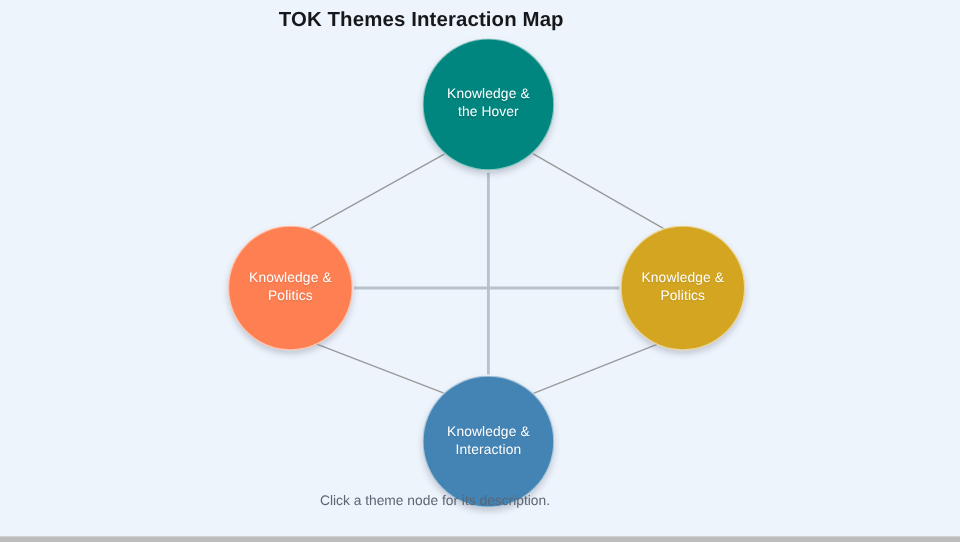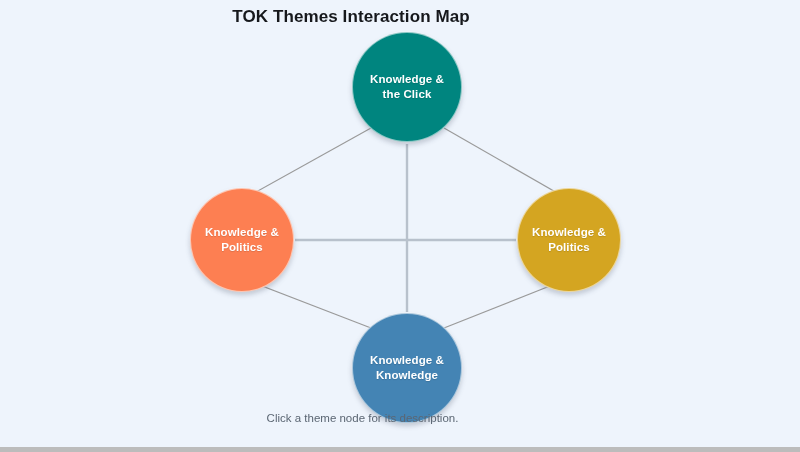--- a/index.html
+++ b/index.html
@@ -56,21 +56,21 @@
   .node {
     position: absolute;
     border-radius: 50%;
     box-sizing: border-box;
     display: flex;
     align-items: center;
     justify-content: center;
     text-align: center;
     color: #ffffff;
     font-size: 11.5px;
-    font-weight: bold;
+    font-weight: normal;
     line-height: 15px;
     letter-spacing: 0.1px;
     cursor: pointer;
     border: 1px solid rgba(255,255,255,0.55);
     box-shadow: 0 3px 5px rgba(60,75,95,0.26),
                 0 0 0 1px rgba(255,255,255,0.30);
     text-shadow: 0 1px 1px rgba(0,0,0,0.13);
   }
   .node-label {
     padding: 0 9px;
@@ -121,33 +121,33 @@
 
       <line x1="295" y1="212" x2="516" y2="212" stroke="#b8c1cc" stroke-width="2.4"></line>
 
       <line x1="371" y1="100" x2="231" y2="178" stroke="#9a9a9a" stroke-width="1.2"></line>
       <line x1="444" y1="100" x2="580" y2="178" stroke="#9a9a9a" stroke-width="1.2"></line>
       <line x1="231" y1="246" x2="371" y2="300" stroke="#9a9a9a" stroke-width="1.2"></line>
       <line x1="580" y1="246" x2="444" y2="300" stroke="#9a9a9a" stroke-width="1.2"></line>
     </svg>
 
     <div class="node" id="node-knower" style="background: rgb(0, 133, 127);">
-      <div class="node-label"><span>Knowledge &amp;</span><br><span>the Click</span></div>
+      <div class="node-label"><span>Knowledge &amp;</span><br><span>the Hover</span></div>
     </div>
 
     <div class="node" id="node-politics" style="background: rgb(253, 127, 82);">
       <div class="node-label"><span>Knowledge &amp;</span><br><span>Politics</span></div>
     </div>
 
     <div class="node" id="node-language" style="background: rgb(212, 165, 33);">
       <div class="node-label"><span>Knowledge &amp;</span><br><span>Politics</span></div>
     </div>
 
     <div class="node" id="node-technology" style="background: rgb(68, 132, 180);">
-      <div class="node-label"><span>Knowledge &amp;</span><br><span>Knowledge</span></div>
+      <div class="node-label"><span>Knowledge &amp;</span><br><span>Interaction</span></div>
     </div>
 
   </div>
 
   <div id="footer-hint">
     <div>Click a theme node for its description.</div>
   </div>
 
   <div id="h-scrollbar"></div>
 

